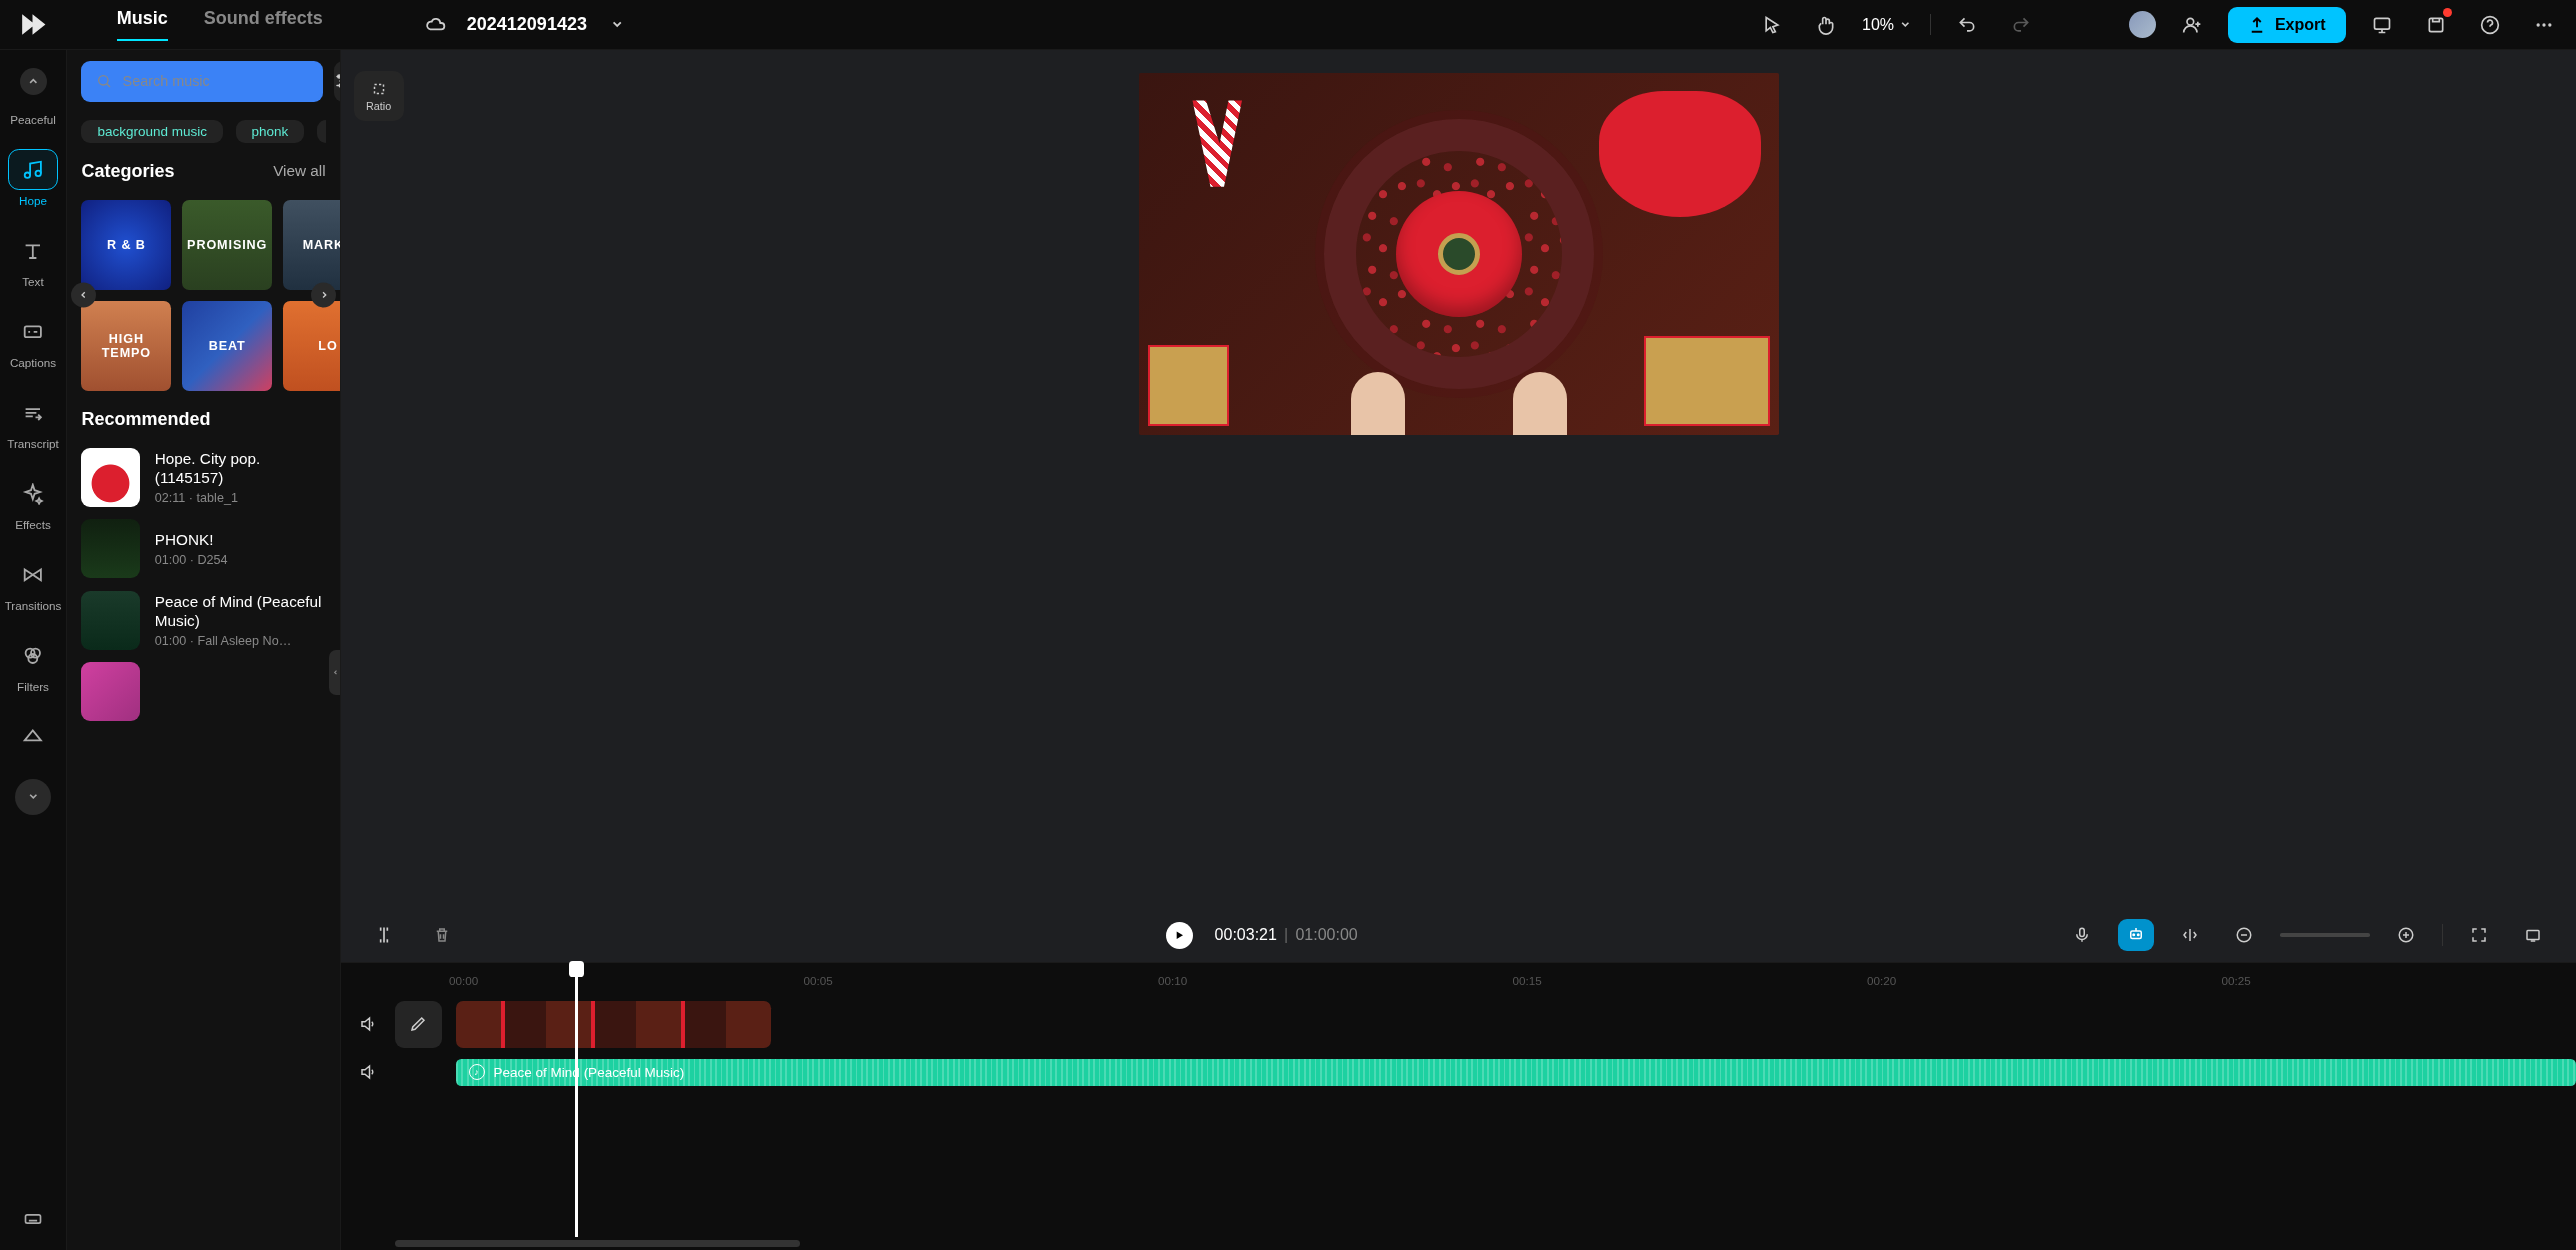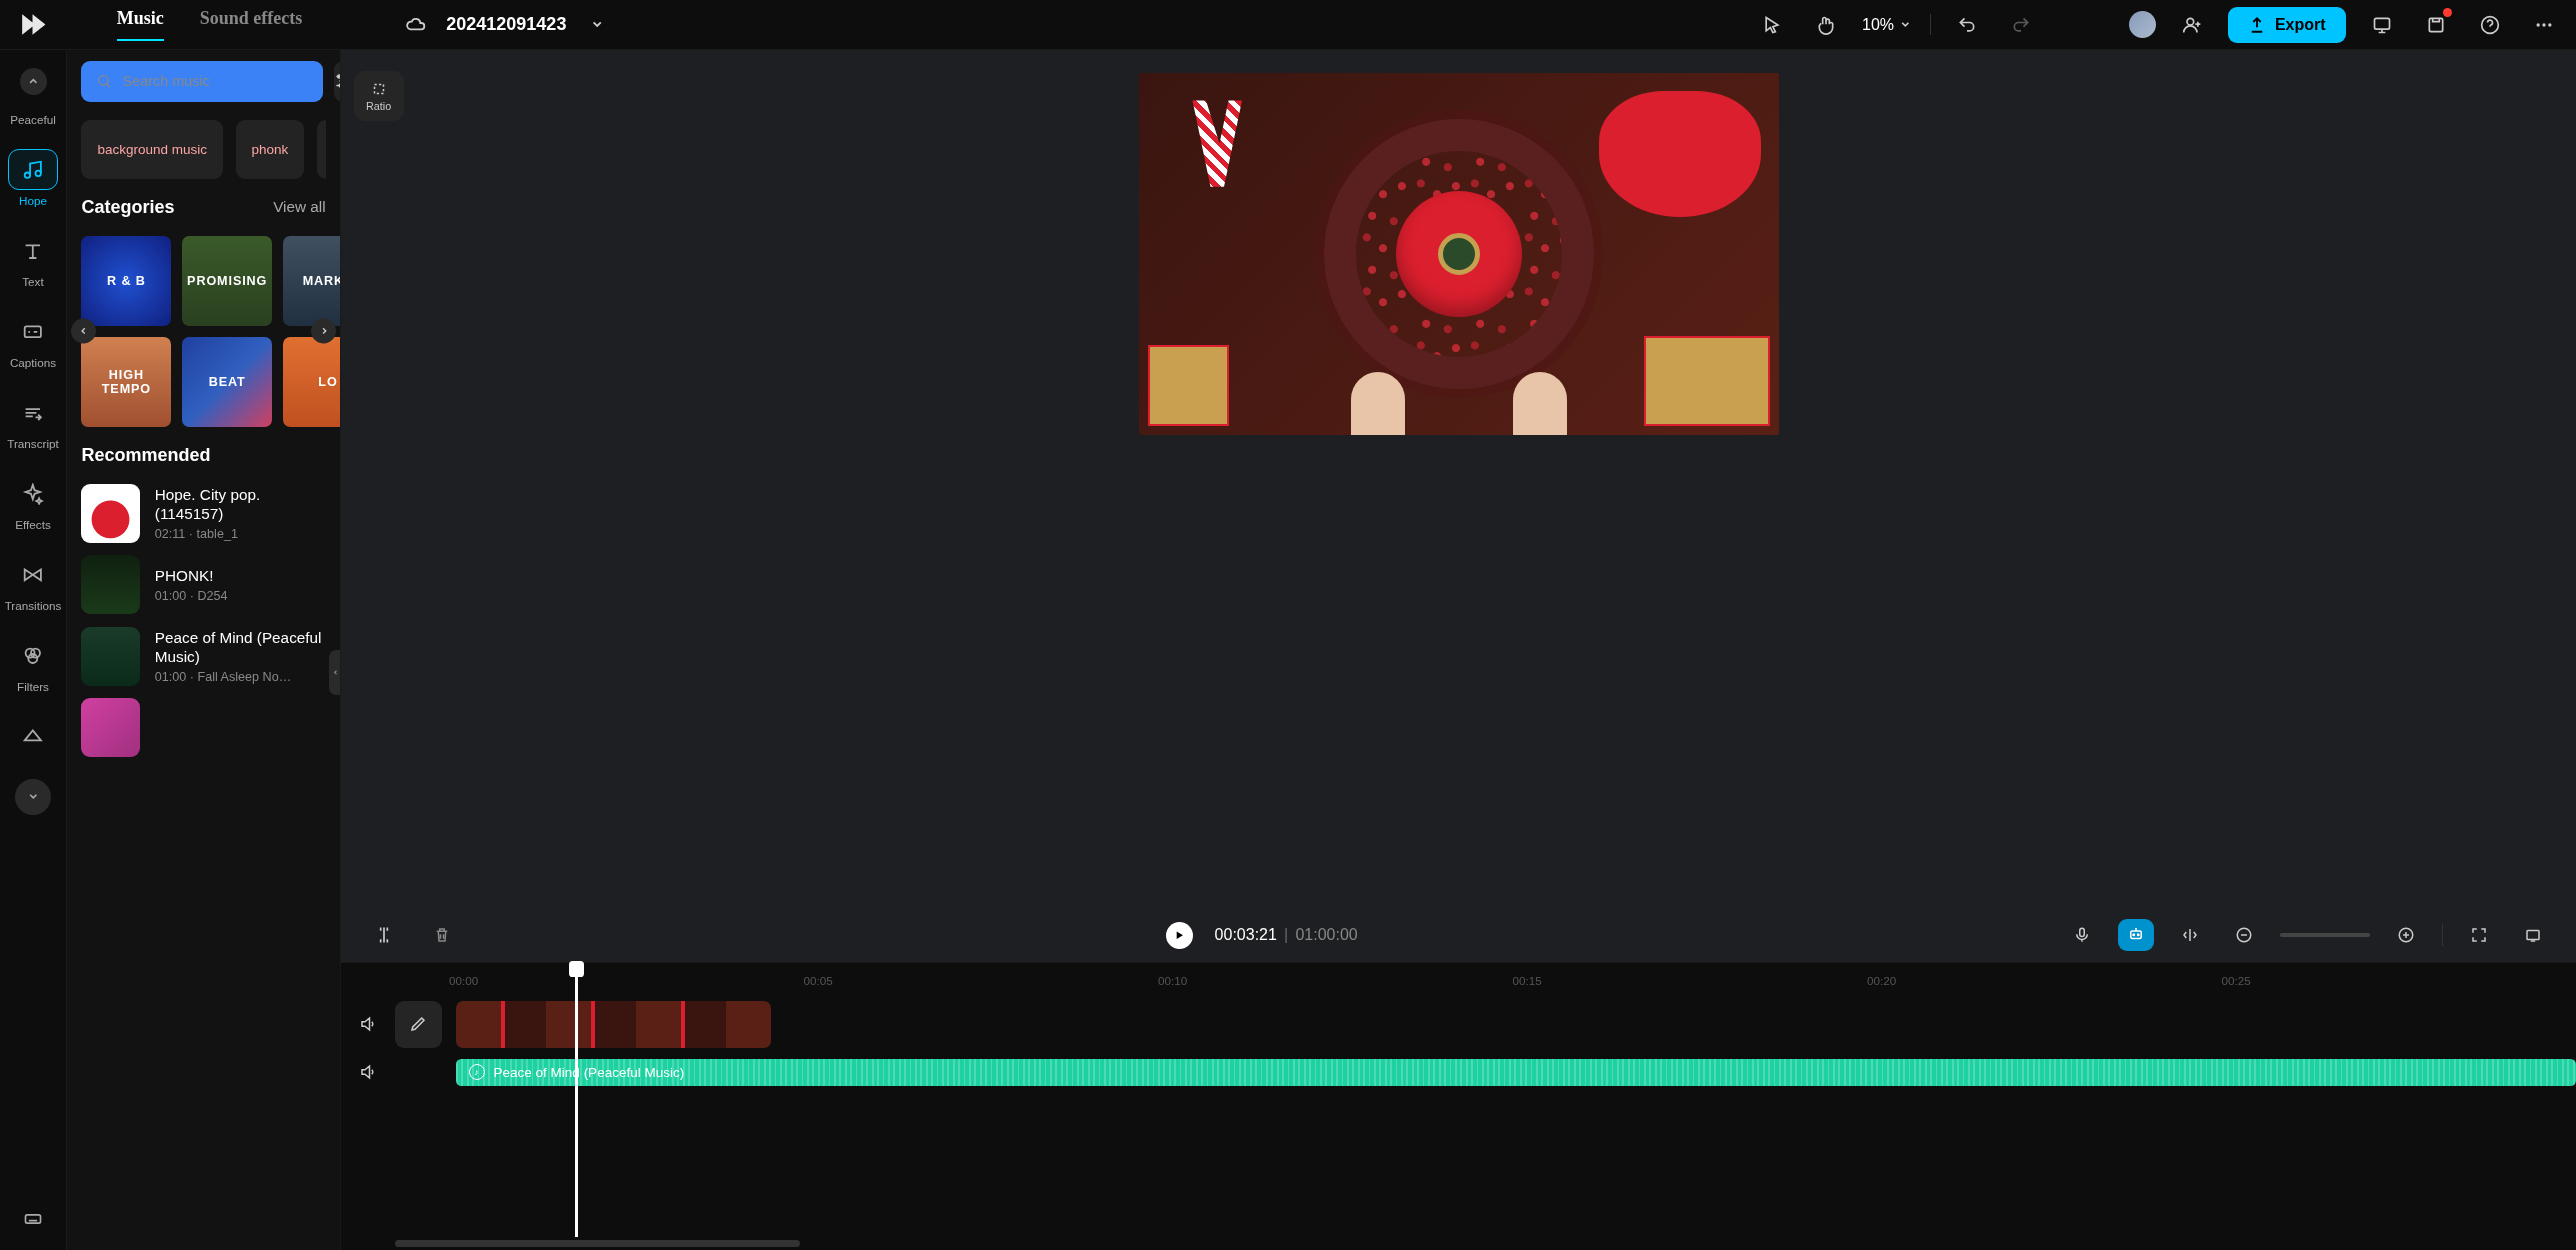--- a/index.html
+++ b/index.html
@@ -17,21 +17,21 @@
       height: 50px;
       display: flex;
       align-items: center;
       padding: 0 14.4px;
       gap: 14.4px;
       background: #0d0d0d;
       border-bottom: 0.9px solid #1a1a1a;
     }
     .logo-icon { width: 36px; height: 36px; display:flex; align-items:center; justify-content:center;}
     .top-tabs { display: flex; gap: 36px; margin-left: 52px; }
-    .top-tab { color: #888; font-size: 18px; font-weight: 600; padding-bottom: 10.8px; border-bottom: 2.7px solid transparent; cursor: pointer; font-family: Liberation Serif, serif; }
+    .top-tab { color: #888; font-size: 18px; font-weight: 600; padding-bottom: 10.8px; border-bottom: 2.7px solid transparent; cursor: pointer; }
     .top-tab.active { color: #fff; border-bottom-color: #00e5ff; }
     .topbar-center { display:flex; align-items:center; gap:12.6px; margin-left: 81px;}
     .project-name { font-size: 18px; font-weight: 600; }
     .topbar-spacer { flex: 1; }
     .topbar-right { display:flex; align-items:center; gap:18px; }
     .icon-btn { width: 36px; height: 36px; display:flex; align-items:center; justify-content:center; border-radius: 7.2px; cursor:pointer; color:#ccc;}
     .zoom-display { font-size:16px; color:#fff; display:flex; align-items:center; gap:5.4px;}
     .divider-v { width:0.9px; height:21.6px; background:#333; }
     .avatar { width:27px; height:27px; border-radius:50%; background: linear-gradient(135deg,#89b,#abc); }
     .export-btn { display:flex; align-items:center; gap:9px; background:#00c4ff; color:#000; font-weight:700; font-size:16px; padding:9px 20px; border-radius:9px; cursor:pointer;}
@@ -84,21 +84,21 @@
     .panel-left-content { padding: 0 14.4px; display:flex; flex-direction:column; gap:18px; height:100%; overflow-y:auto;}
     .search-row { display:flex; gap:10.8px; }
     .search-box {
       flex:1; display:flex; align-items:center; gap:10.8px;
       background:#3b82f6; border-radius:9px; padding:9px 14.4px; color:#888;
     }
     .search-input { flex:1; background:transparent; border:none; outline:none; color:#fff; font-size:14.4px;}
     .search-input::placeholder { color:#888; }
     .filter-btn { width:41px; height:41px; border-radius:9px; background:#232323; display:flex; align-items:center; justify-content:center; cursor:pointer;}
     .chips { display:flex; gap:12.6px; overflow:hidden;}
-    .chip { background:#232323; border-radius:9px; padding:22px 16px; font-size:13.5px; color:#fca5a5; white-space:nowrap; cursor:pointer;}
+    .chip { background:#232323; border-radius:9px; padding:4px 16px; font-size:13.5px; color:#5eead4; white-space:nowrap; cursor:pointer;}
     .section-header { display:flex; justify-content:space-between; align-items:center; }
     .section-title { font-size:18px; font-weight:600; }
     .view-all { color:#aaa; font-size:15.3px; cursor:pointer;}
     .cat-grid { display:grid; grid-template-columns: repeat(3, 90px); gap:10.8px; position:relative;}
     .cat-tile {
       width:90px; height:90px; border-radius:7.2px;
       display:flex; align-items:center; justify-content:center; text-align:center;
       font-weight:700; font-size:12.6px; letter-spacing:0.9px; color:#fff;
       cursor:pointer; overflow:hidden; padding:5.4px;
     }

